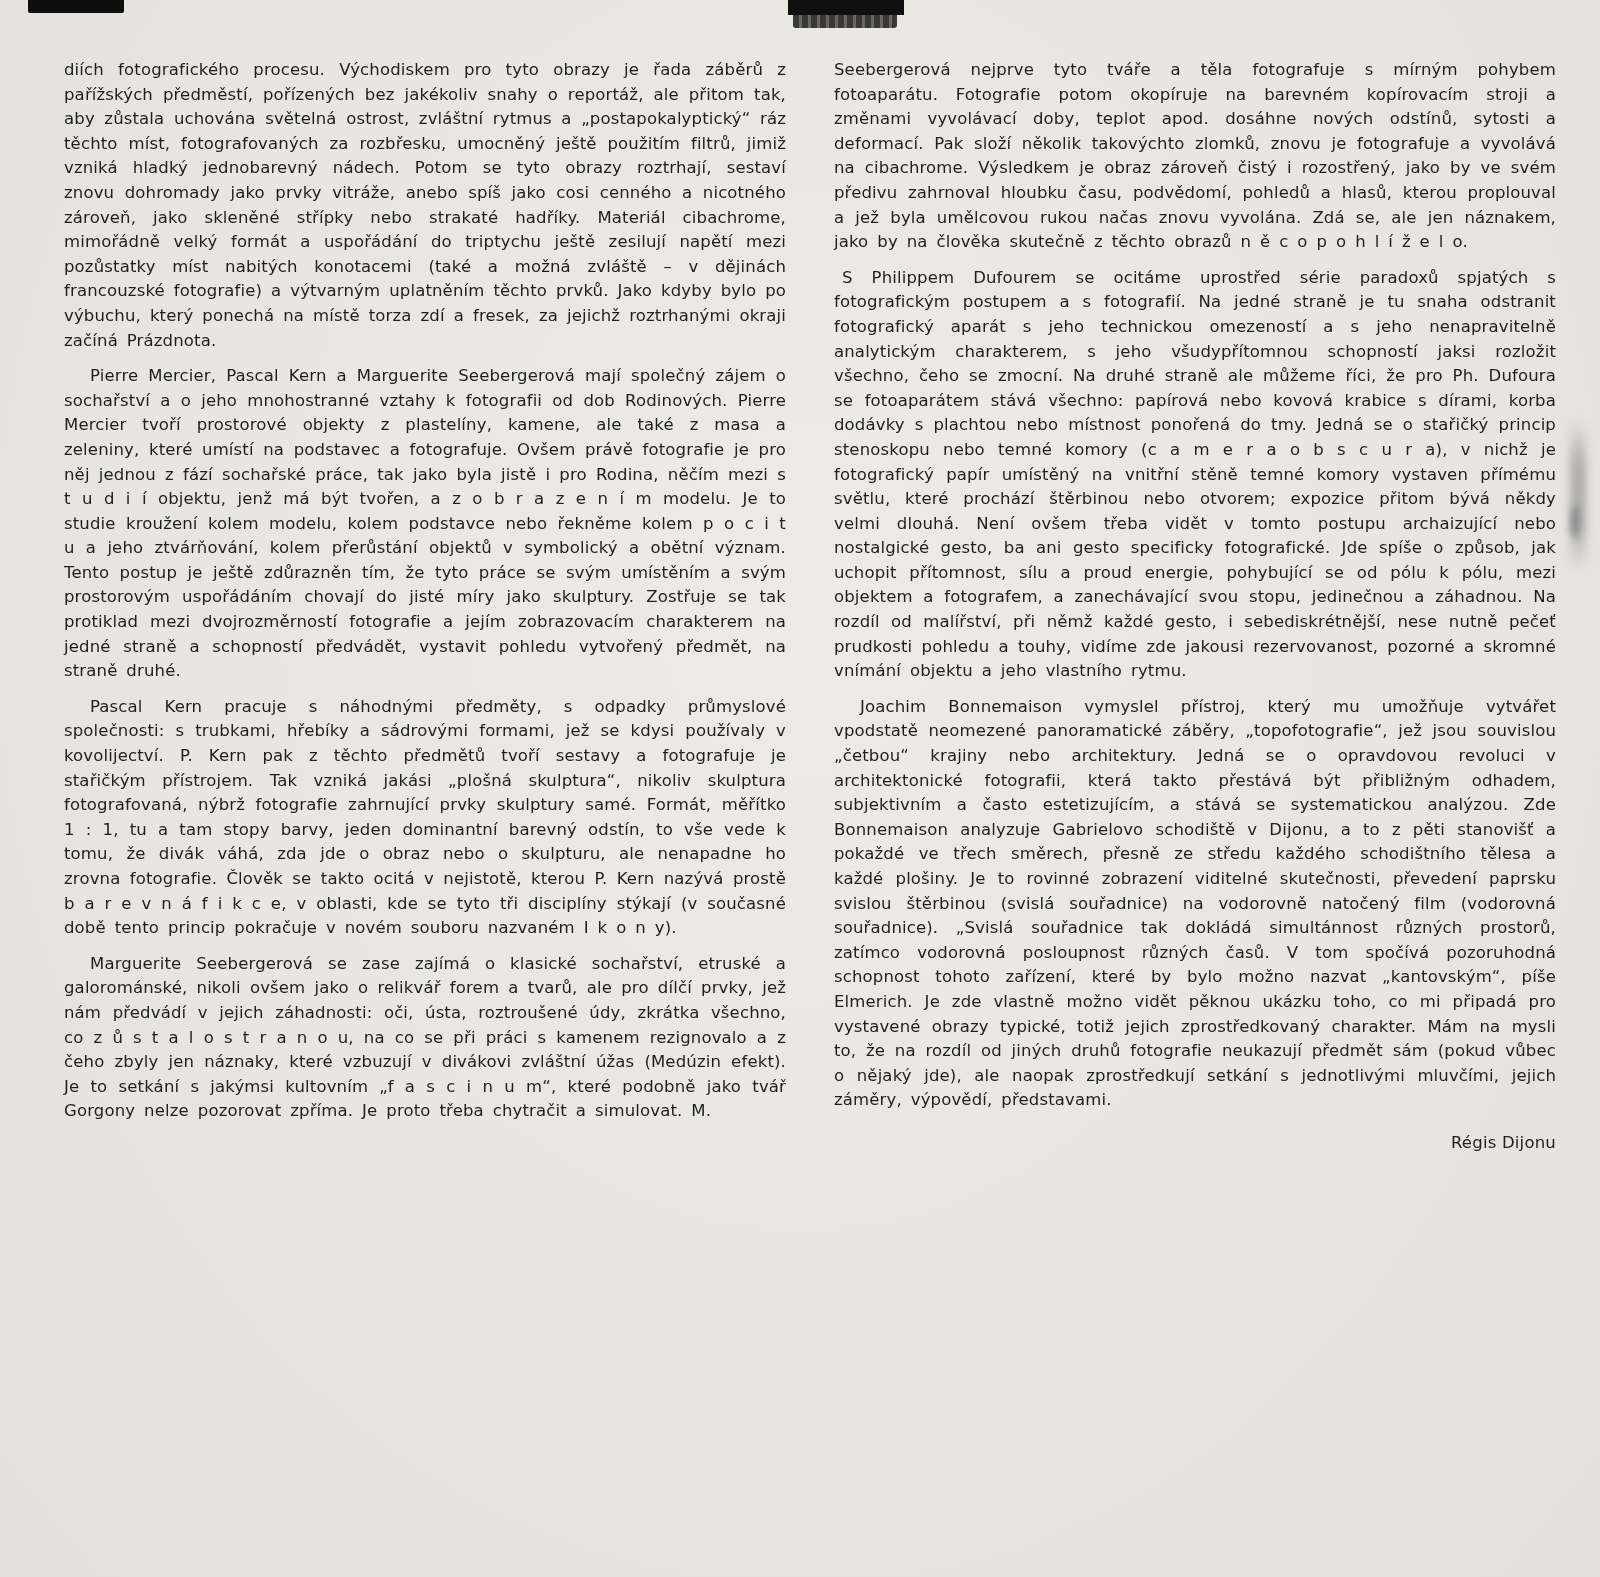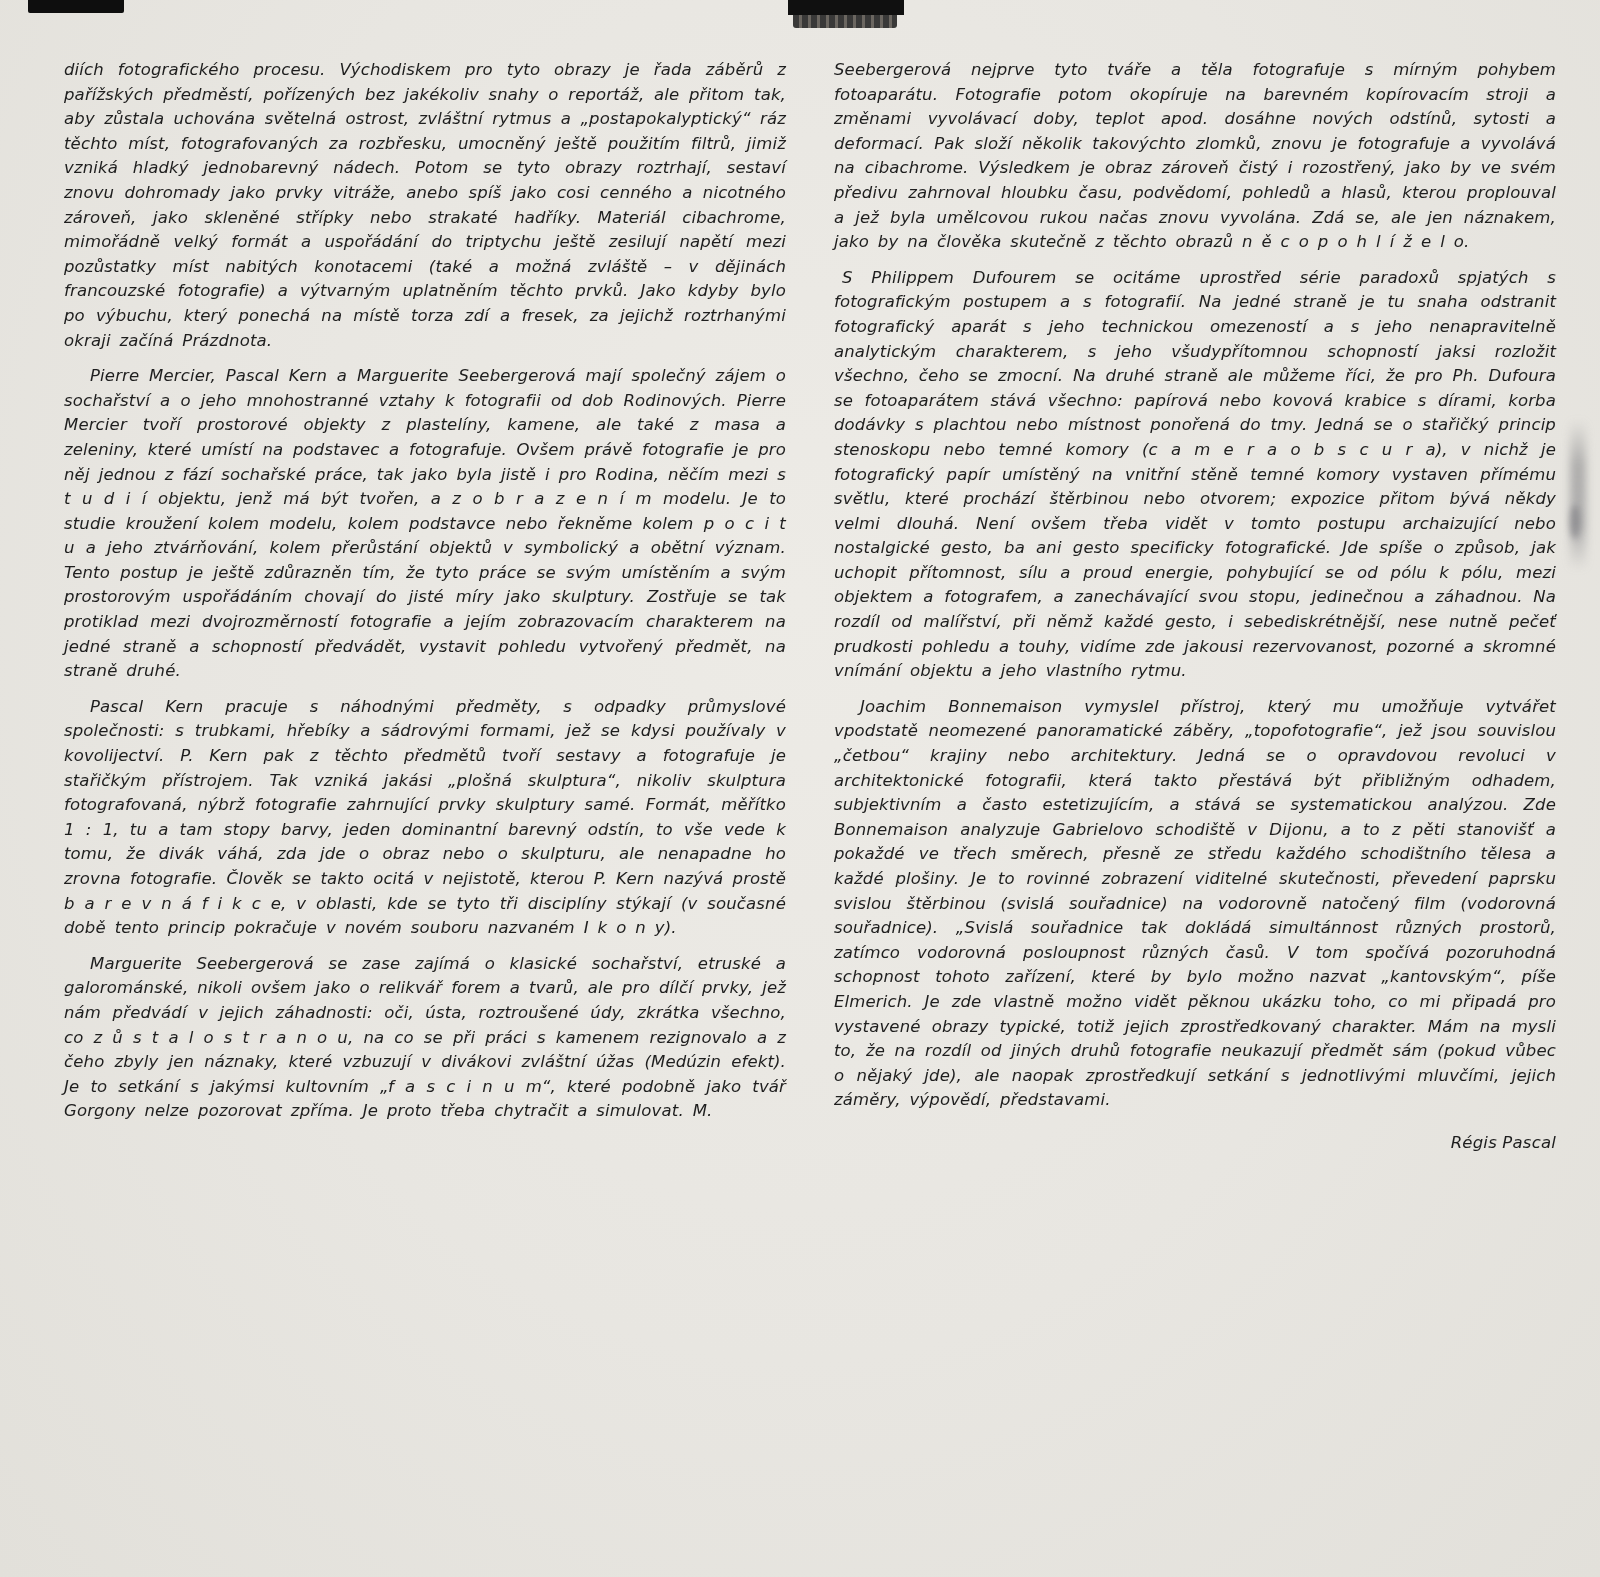--- a/index.html
+++ b/index.html
@@ -49,21 +49,20 @@
   
   .columns {
     position: absolute;
     left: 64px;
     top: 58px;
     display: flex;
     gap: 48px;
   }
   .col {
     width: 722px;
-    font-style: italic;
   }
   .para {
     margin: 0 0 11px 0;
     text-align: justify;
     font-size: 16.5px;
     line-height: 24.6px;
     color: #1e1e1e;
     word-spacing: 3.5px;
     letter-spacing: 0.15px;
     font-weight: 500;
@@ -98,18 +97,18 @@
       <p class="para">diích fotografického procesu. Východiskem pro tyto obrazy je řada záběrů z pařížských předměstí, pořízených bez jakékoliv snahy o reportáž, ale přitom tak, aby zůstala uchována světelná ostrost, zvláštní rytmus a „postapokalyptický“ ráz těchto míst, fotografovaných za rozbřesku, umocněný ještě použitím filtrů, jimiž vzniká hladký jednobarevný nádech. Potom se tyto obrazy roztrhají, sestaví znovu dohromady jako prvky vitráže, anebo spíš jako cosi cenného a nicotného zároveň, jako skleněné střípky nebo strakaté hadříky. Materiál cibachrome, mimořádně velký formát a uspořádání do triptychu ještě zesilují napětí mezi pozůstatky míst nabitých konotacemi (také a možná zvláště – v dějinách francouzské fotografie) a výtvarným uplatněním těchto prvků. Jako kdyby bylo po výbuchu, který ponechá na místě torza zdí a fresek, za jejichž roztrhanými okraji začíná Prázdnota.</p>
       <p class="para indent">Pierre Mercier, Pascal Kern a Marguerite Seebergerová mají společný zájem o sochařství a o jeho mnohostranné vztahy k fotografii od dob Rodinových. Pierre Mercier tvoří prostorové objekty z plastelíny, kamene, ale také z masa a zeleniny, které umístí na podstavec a fotografuje. Ovšem právě fotografie je pro něj jednou z fází sochařské práce, tak jako byla jistě i pro Rodina, něčím mezi s t u d i í objektu, jenž má být tvořen, a z o b r a z e n í m modelu. Je to studie kroužení kolem modelu, kolem podstavce nebo řekněme kolem p o c i t u a jeho ztvárňování, kolem přerůstání objektů v symbolický a obětní význam. Tento postup je ještě zdůrazněn tím, že tyto práce se svým umístěním a svým prostorovým uspořádáním chovají do jisté míry jako skulptury. Zostřuje se tak protiklad mezi dvojrozměrností fotografie a jejím zobrazovacím charakterem na jedné straně a schopností předvádět, vystavit pohledu vytvořený předmět, na straně druhé.</p>
       <p class="para indent">Pascal Kern pracuje s náhodnými předměty, s odpadky průmyslové společnosti: s trubkami, hřebíky a sádrovými formami, jež se kdysi používaly v kovolijectví. P. Kern pak z těchto předmětů tvoří sestavy a fotografuje je stařičkým přístrojem. Tak vzniká jakási „plošná skulptura“, nikoliv skulptura fotografovaná, nýbrž fotografie zahrnující prvky skulptury samé. Formát, měřítko 1 : 1, tu a tam stopy barvy, jeden dominantní barevný odstín, to vše vede k tomu, že divák váhá, zda jde o obraz nebo o skulpturu, ale nenapadne ho zrovna fotografie. Člověk se takto ocitá v nejistotě, kterou P. Kern nazývá prostě b a r e v n á  f i k c e, v oblasti, kde se tyto tři disciplíny stýkají (v současné době tento princip pokračuje v novém souboru nazvaném I k o n y).</p>
       <p class="para indent">Marguerite Seebergerová se zase zajímá o klasické sochařství, etruské a galorománské, nikoli ovšem jako o relikvář forem a tvarů, ale pro dílčí prvky, jež nám předvádí v jejich záhadnosti: oči, ústa, roztroušené údy, zkrátka všechno, co z ů s t a l o  s t r a n o u, na co se při práci s kamenem rezignovalo a z čeho zbyly jen náznaky, které vzbuzují v divákovi zvláštní úžas (Medúzin efekt). Je to setkání s jakýmsi kultovním „f a s c i n u m“, které podobně jako tvář Gorgony nelze pozorovat zpříma. Je proto třeba chytračit a simulovat. M.</p>
     </div>
 
     <div class="col">
       <p class="para">Seebergerová nejprve tyto tváře a těla fotografuje s mírným pohybem fotoaparátu. Fotografie potom okopíruje na barevném kopírovacím stroji a změnami vyvolávací doby, teplot apod. dosáhne nových odstínů, sytosti a deformací. Pak složí několik takovýchto zlomků, znovu je fotografuje a vyvolává na cibachrome. Výsledkem je obraz zároveň čistý i rozostřený, jako by ve svém předivu zahrnoval hloubku času, podvědomí, pohledů a hlasů, kterou proplouval a jež byla umělcovou rukou načas znovu vyvolána. Zdá se, ale jen náznakem, jako by na člověka skutečně z těchto obrazů n ě c o  p o h l í ž e l o.</p>
       <p class="para indent-small">S Philippem Dufourem se ocitáme uprostřed série paradoxů spjatých s fotografickým postupem a s fotografií. Na jedné straně je tu snaha odstranit fotografický aparát s jeho technickou omezeností a s jeho nenapravitelně analytickým charakterem, s jeho všudypřítomnou schopností jaksi rozložit všechno, čeho se zmocní. Na druhé straně ale můžeme říci, že pro Ph. Dufoura se fotoaparátem stává všechno: papírová nebo kovová krabice s dírami, korba dodávky s plachtou nebo místnost ponořená do tmy. Jedná se o stařičký princip stenoskopu nebo temné komory (c a m e r a  o b s c u r a), v nichž je fotografický papír umístěný na vnitřní stěně temné komory vystaven přímému světlu, které prochází štěrbinou nebo otvorem; expozice přitom bývá někdy velmi dlouhá. Není ovšem třeba vidět v tomto postupu archaizující nebo nostalgické gesto, ba ani gesto specificky fotografické. Jde spíše o způsob, jak uchopit přítomnost, sílu a proud energie, pohybující se od pólu k pólu, mezi objektem a fotografem, a zanechávající svou stopu, jedinečnou a záhadnou. Na rozdíl od malířství, při němž každé gesto, i sebediskrétnější, nese nutně pečeť prudkosti pohledu a touhy, vidíme zde jakousi rezervovanost, pozorné a skromné vnímání objektu a jeho vlastního rytmu.</p>
       <p class="para indent">Joachim Bonnemaison vymyslel přístroj, který mu umožňuje vytvářet vpodstatě neomezené panoramatické záběry, „topofotografie“, jež jsou souvislou „četbou“ krajiny nebo architektury. Jedná se o opravdovou revoluci v architektonické fotografii, která takto přestává být přibližným odhadem, subjektivním a často estetizujícím, a stává se systematickou analýzou. Zde Bonnemaison analyzuje Gabrielovo schodiště v Dijonu, a to z pěti stanovišť a pokaždé ve třech směrech, přesně ze středu každého schodištního tělesa a každé plošiny. Je to rovinné zobrazení viditelné skutečnosti, převedení paprsku svislou štěrbinou (svislá souřadnice) na vodorovně natočený film (vodorovná souřadnice). „Svislá souřadnice tak dokládá simultánnost různých prostorů, zatímco vodorovná posloupnost různých časů. V tom spočívá pozoruhodná schopnost tohoto zařízení, které by bylo možno nazvat „kantovským“, píše Elmerich. Je zde vlastně možno vidět pěknou ukázku toho, co mi připadá pro vystavené obrazy typické, totiž jejich zprostředkovaný charakter. Mám na mysli to, že na rozdíl od jiných druhů fotografie neukazují předmět sám (pokud vůbec o nějaký jde), ale naopak zprostředkují setkání s jednotlivými mluvčími, jejich záměry, výpovědí, představami.</p>
-      <p class="signature">Régis Pascal</p>
+      <p class="signature">Régis Dijonu</p>
     </div>
 
   </div>
 
 </div>
 
 </body></html>

